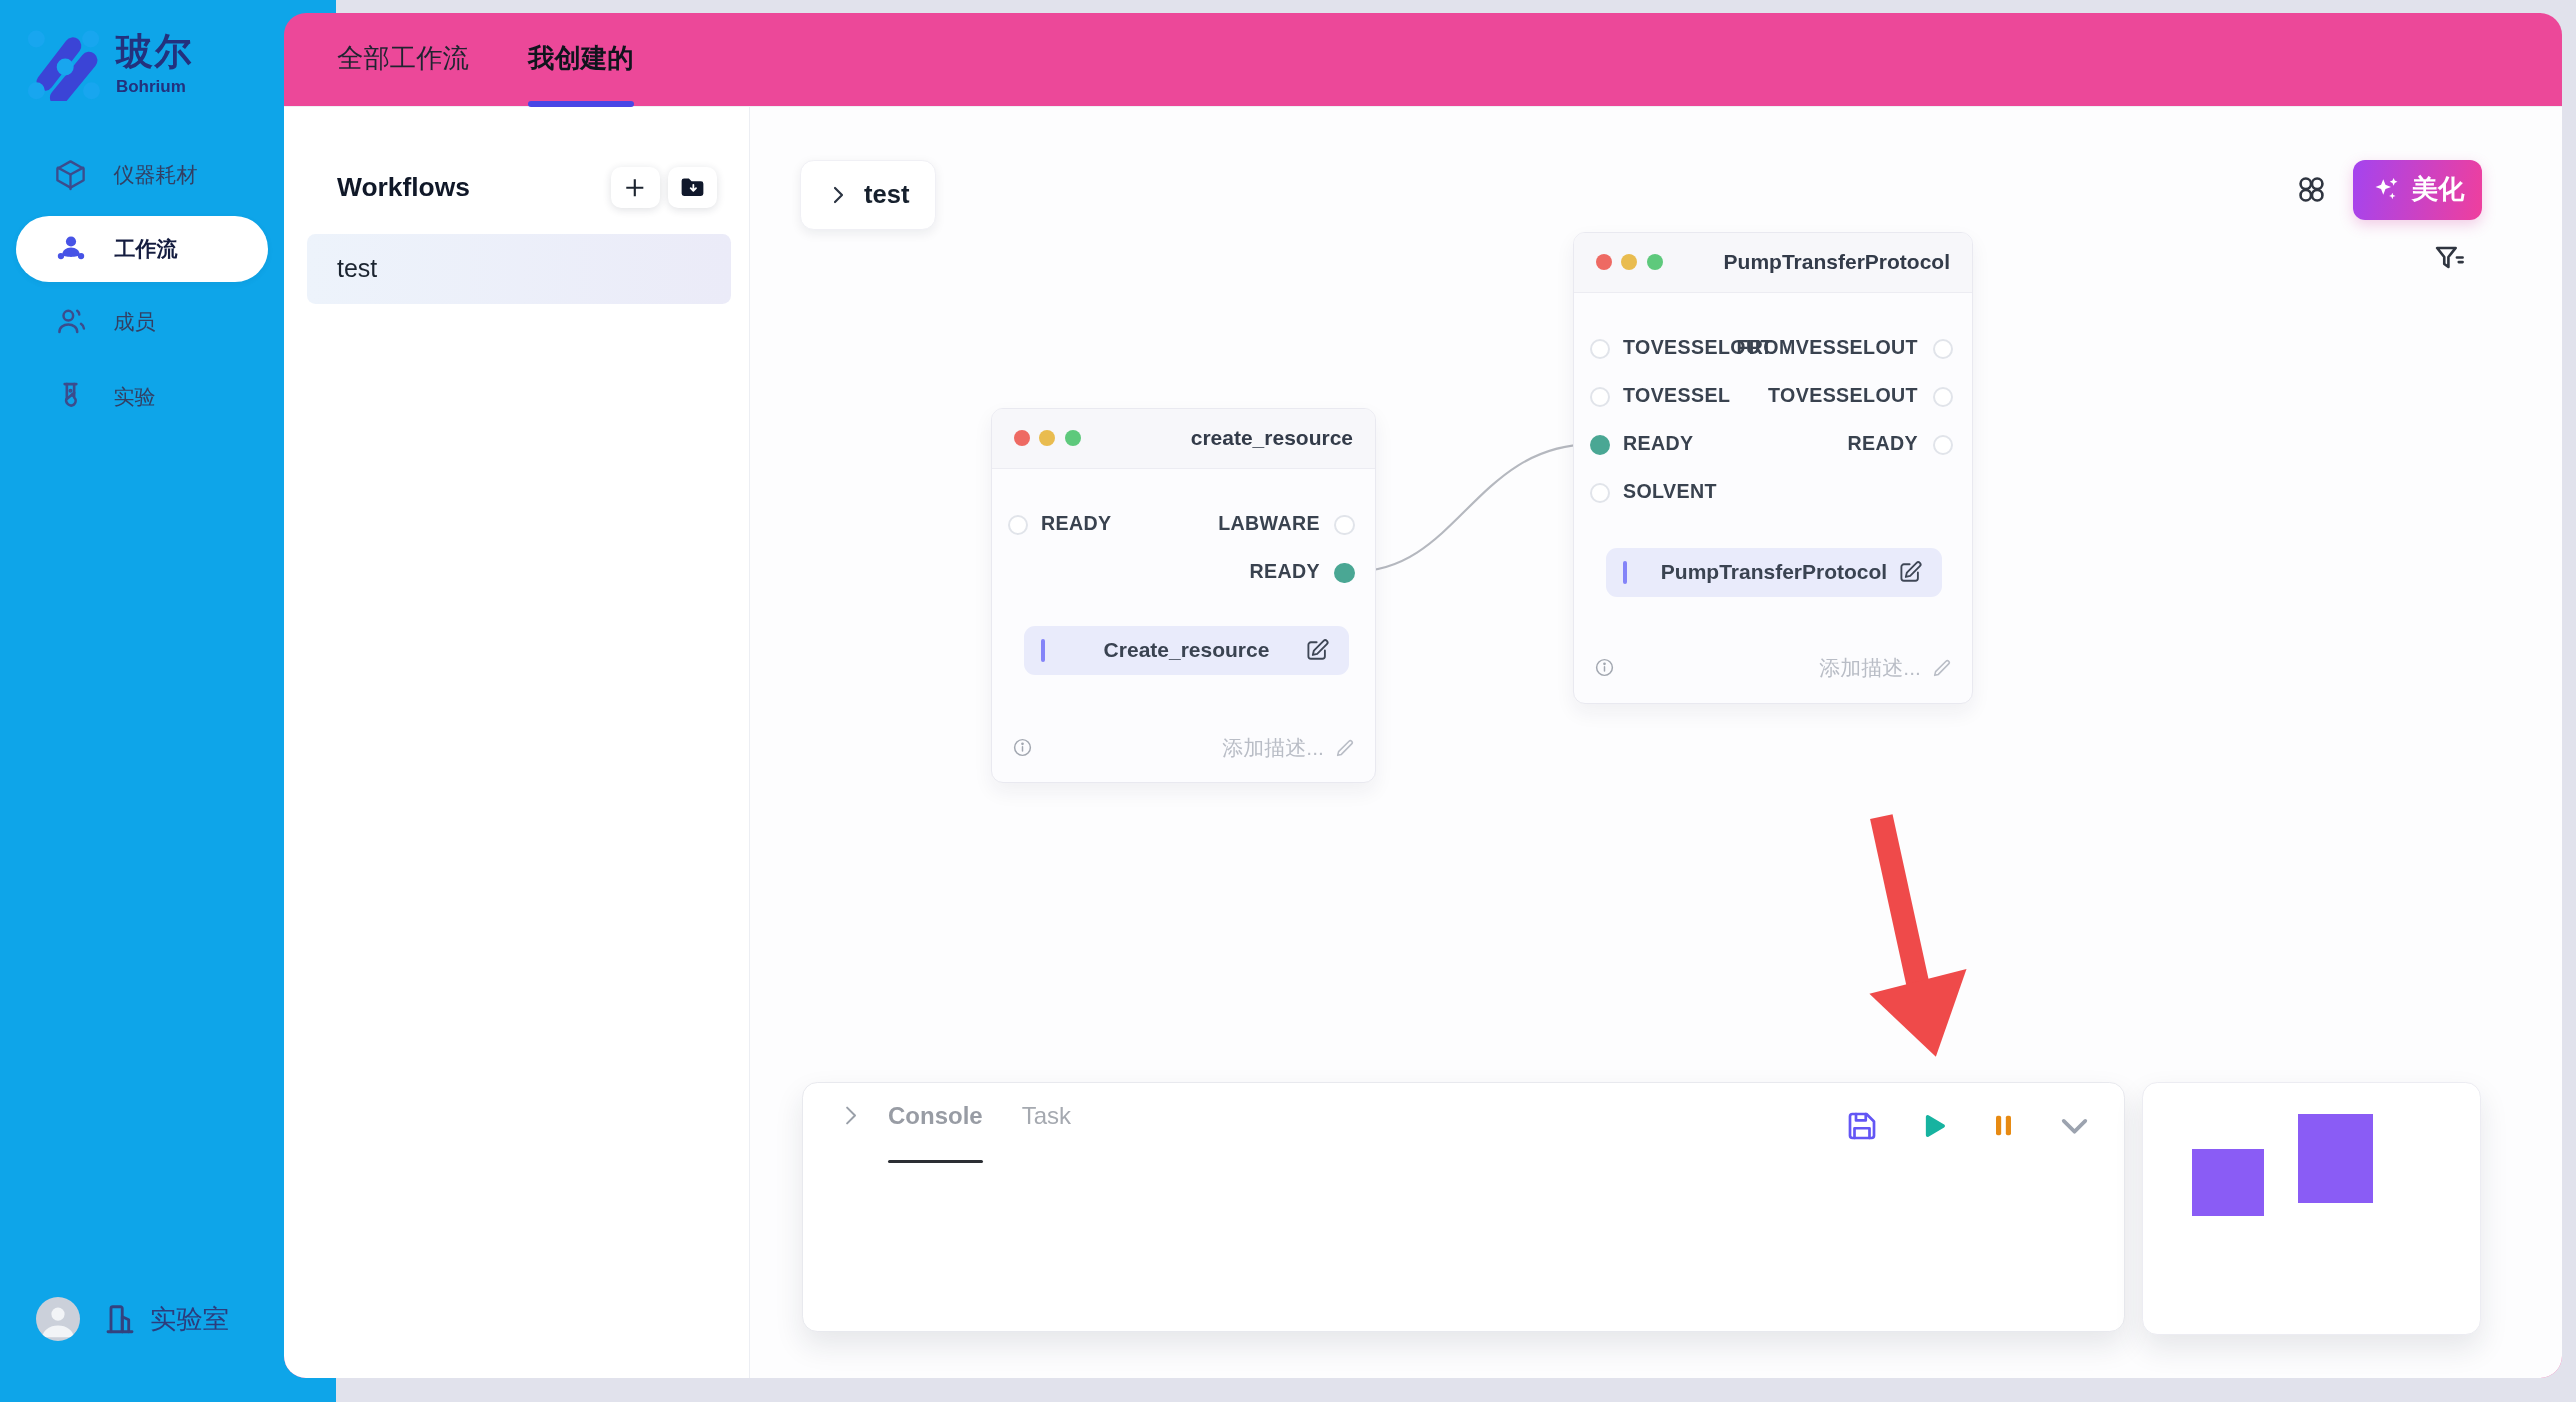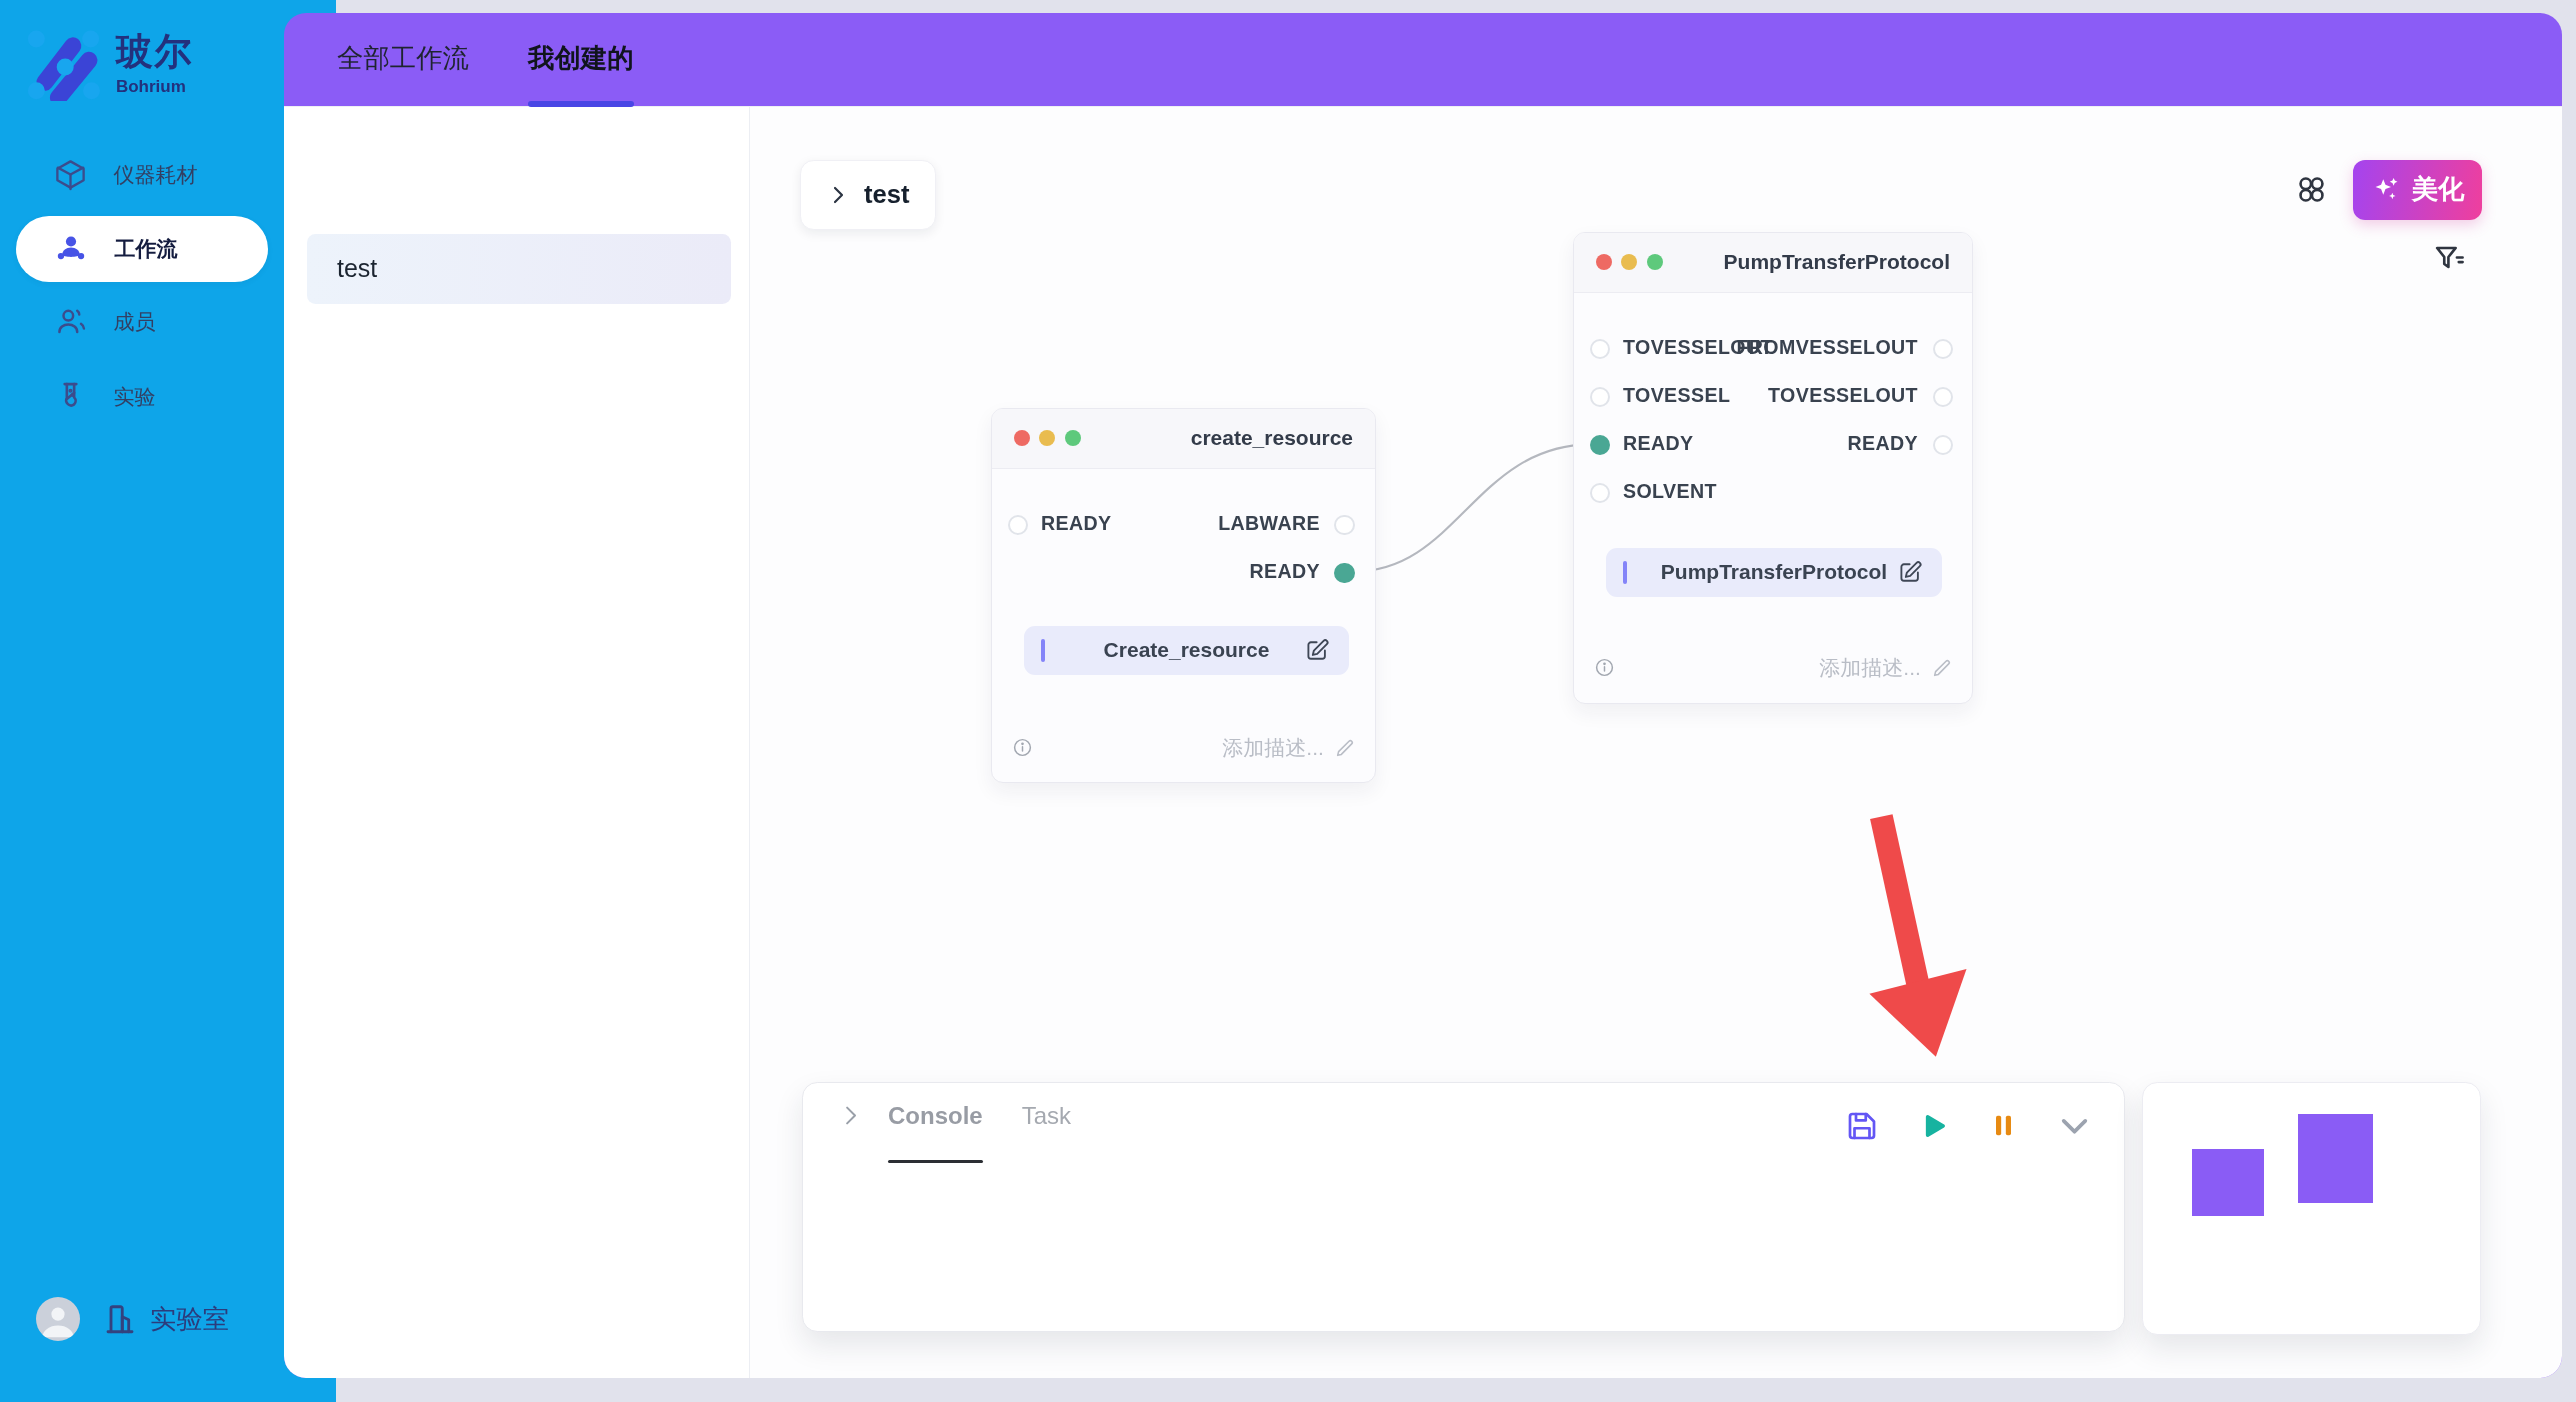--- a/index.html
+++ b/index.html
@@ -14,21 +14,21 @@
   .nav-item{position:absolute;left:16px;width:252px;height:51px;display:flex;align-items:center;padding-left:37px;gap:25.6px;cursor:pointer;}
   .nav-item .nav-label{font-size:21px;color:#333f63;font-family:Liberation Mono, monospace;}
   .nav-item.active{height:66px;background:#ffffff;border-radius:33px;box-shadow:0 1.7px 6.8px rgba(30,35,60,.06);}
   .nav-item.active .nav-label{font-weight:700;color:#141c3f;}
   .side-footer{position:absolute;left:36px;top:1297px;display:flex;align-items:center;gap:22px;}
   .avatar{width:44px;height:44px;border-radius:50%;background:#cbd0da;overflow:hidden;position:relative;}
   .lab-row{display:flex;align-items:center;gap:12px;}
   .lab-label{font-size:26.4px;color:#2c3c7c;font-weight:400;}
 
   
-  .main-card{position:absolute;left:284px;top:12.8px;width:2278px;height:1365px;background:#8b5cf6;border-radius:22px;overflow:hidden;}
+  .main-card{position:absolute;left:284px;top:12.8px;width:2278px;height:1365px;background:#ec4899;border-radius:22px;overflow:hidden;}
   .tabbar{position:absolute;left:0;top:0;width:100%;height:94px;border-bottom:1.7px solid #eef0f4;}
   .tab{position:absolute;bottom:0;height:94px;display:flex;align-items:center;font-size:26.4px;color:#1f2430;cursor:pointer;}
   .tab-all{left:53px;}
   .tab-mine{left:244px;font-weight:800;color:#10141d;}
   .tab-mine::after{content:"";position:absolute;left:0;right:0;bottom:-1.7px;height:6px;border-radius:3.4px;background:#4946e5;}
 
   
   .wf-panel{position:absolute;left:0;top:94px;width:466px;height:1271px;background:#fff;border-right:1.7px solid #eceef3;}
   .panel-header{position:absolute;left:53px;right:32px;top:51px;height:60px;display:flex;align-items:center;}
   .panel-title{font-size:26.4px;font-weight:800;color:#101828;}
@@ -187,20 +187,40 @@
   </div>
 
   <div class="main-card">
 
     <div class="tabbar">
       <div class="tab tab-all">全部工作流</div>
       <div class="tab tab-mine">我创建的</div>
     </div>
 
     <div class="wf-panel">
+      <div class="panel-header">
+        <span class="panel-title">Workflows</span>
+        <div class="panel-actions">
+          <div class="icon-btn">
+            <span style="display:flex;">
+              <svg width="25.6" height="25.6" viewBox="0 0 24 24" fill="none" stroke="#1c2430" stroke-width="2">
+                  <path d="M12 4v16M4 12h16"></path>
+                </svg>
+            </span>
+          </div>
+          <div class="icon-btn">
+            <span style="display:flex;">
+              <svg width="29" height="29" viewBox="0 0 24 24">
+                <path d="M3 6.5A2 2 0 0 1 5 4.5h4l2.2 2.4H19a2 2 0 0 1 2 2v8.1a2 2 0 0 1-2 2H5a2 2 0 0 1-2-2z" fill="#10182b"></path>
+                <path d="M12.7 9.8v4.6M10.5 12.5l2.2 2.2 2.2-2.2" fill="none" stroke="#ffffff" stroke-width="1.5" stroke-linecap="round" stroke-linejoin="round"></path>
+              </svg>
+            </span>
+          </div>
+        </div>
+      </div>
       <div class="wf-item">
         <span class="wf-item-label">test</span>
       </div>
     </div>
 
     <div class="canvas">
 
       <svg class="overlay-svg edge-svg" width="1812" height="1271" viewBox="0 0 2127 1492">
         <path d="M710,545 C830,545 852,396 988,396" fill="none" stroke="#b5b8bf" stroke-width="2.5"></path>
       </svg>

